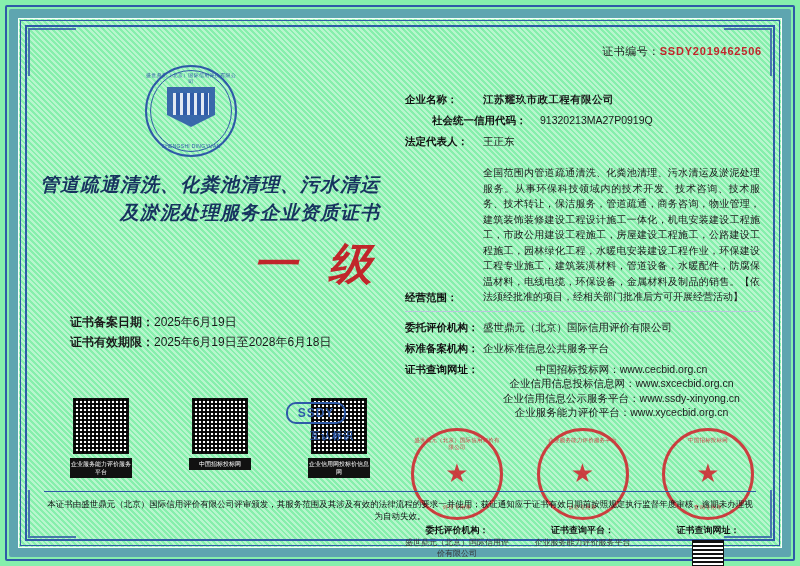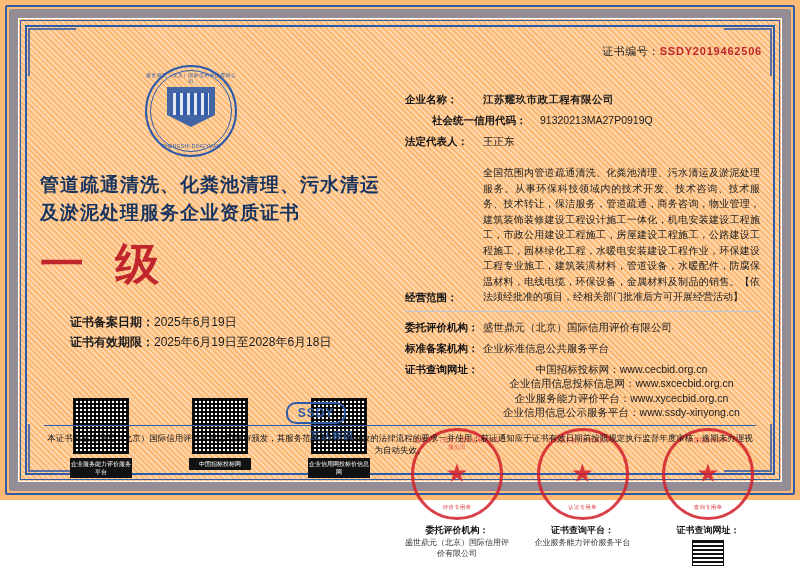--- a/index.html
+++ b/index.html
@@ -9,22 +9,22 @@
   }
   body {
     width: 800px;
     height: 566px;
     font-family: "Liberation Sans", sans-serif;
     overflow: hidden;
   }
   .cert {
     position: relative;
     width: 800px;
-    height: 500px;
-    background: #fdba74;
+    height: 566px;
+    background: #86efac;
     box-sizing: border-box;
   }
   
   .border-outer {
     position: absolute;
     left: 5px; top: 5px; right: 5px; bottom: 5px;
     border: 2px solid #2f5aa8;
     border-radius: 2px;
   }
   .border-guilloche {
@@ -131,21 +131,22 @@
   }
   .emblem .toptext { top: 7px; }
   .emblem .bottomtext { bottom: 8px; font-size: 5px; }
 
   
   .title-block {
     position: absolute;
     left: 10px;
     top: 140px;
     width: 340px;
-    text-align: left;
+    text-align: right;
+    font-style: italic;
   }
   .title-line {
     font-family: "DejaVu Sans", sans-serif;
     font-size: 19px;
     font-weight: bold;
     color: #17335f;
     letter-spacing: 1px;
     line-height: 28px;
   }
   .grade {
@@ -412,24 +413,24 @@
       <div class="r-row" style="align-items:flex-start;">
         <div class="r-lbl">证书查询网址：</div>
         <div class="r-val links">
           <div>
             <span>中国招标投标网：</span><span class="u">www.cecbid.org.cn</span>
           </div>
           <div>
             <span>企业信用信息投标信息网：</span><span class="u">www.sxcecbid.org.cn</span>
           </div>
           <div>
-            <span>企业服务能力评价平台：</span><span class="u">www.xycecbid.org.cn</span>
+            <span>企业信用信息公示服务平台：</span><span class="u">www.ssdy-xinyong.cn</span>
           </div>
           <div>
-            <span>企业信用信息公示服务平台：</span><span class="u">www.ssdy-xinyong.cn</span>
+            <span>企业服务能力评价平台：</span><span class="u">www.xycecbid.org.cn</span>
           </div>
         </div>
       </div>
     </div>
 
     <div class="qr-row">
       <div class="qr-item">
         <div class="qr"></div>
         <div class="qr-cap">企业服务能力评价服务平台</div>
       </div>

